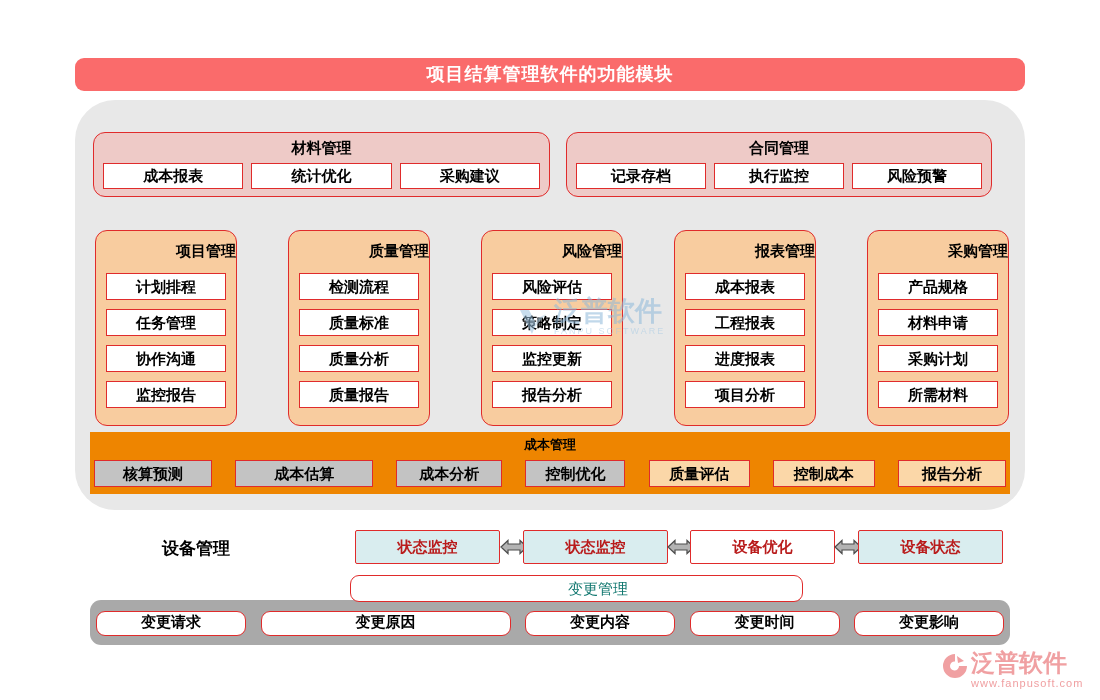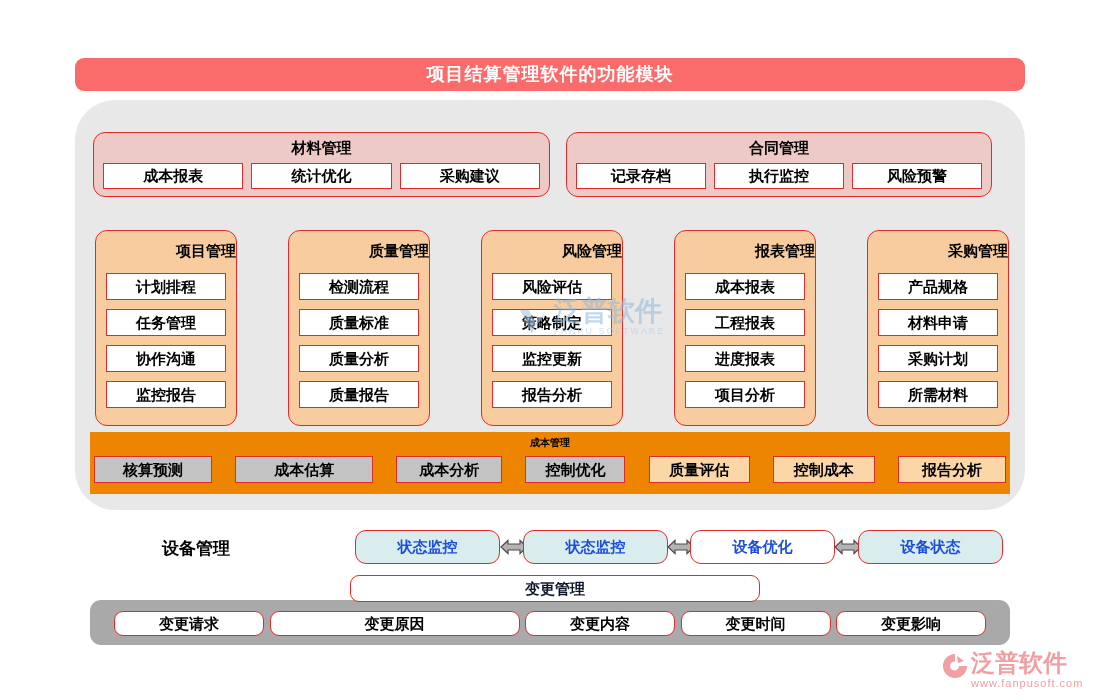--- a/index.html
+++ b/index.html
@@ -51,58 +51,58 @@
   }
   .column-items{display:flex;flex-direction:column;gap:9px;margin:12px 10px 0;}
   .column-item{
     background:#ffffff;border:1.6px solid #e02b2b;height:25px;line-height:25px;
     text-align:center;font-weight:bold;font-size:15px;color:#000;white-space:nowrap;
   }
 
   
   .cost-bar{left:90px;top:432px;width:920px;height:62px;background:#ee8500;z-index:1;}
   .cost-title{
-    text-align:center;font-weight:bold;font-size:10px;color:#000;margin-top:4px;
+    text-align:center;font-weight:bold;font-size:13px;color:#000;margin-top:4px;
   }
   .cost-items{
     display:flex;justify-content:space-between;padding:0 4px;margin-top:6px;
   }
   .cost-item{
     height:25px;line-height:25px;border:1.6px solid #e02b2b;text-align:center;
     font-weight:bold;font-size:15px;color:#000;box-sizing:content-box;white-space:nowrap;
   }
   .cost-item.gray {background:#c3c3c3;}
   .cost-item.peach{background:#fbd7a8;}
 
   
   .equip-label{
     left:162px;top:537px;width:120px;text-align:left;
     font-weight:bold;font-size:17px;color:#000;z-index:2;
   }
   .equip-box{
     top:530px;height:32px;line-height:32px;border:1.6px solid #e02b2b;
-    border-radius:11px;text-align:center;font-weight:bold;font-size:15px;
-    color:#1d4ed8;z-index:2;box-sizing:content-box;
+    border-radius:2px;text-align:center;font-weight:bold;font-size:15px;
+    color:#b91c1c;z-index:2;box-sizing:content-box;
   }
   .equip-box.blue {background:#d9edef;}
   .equip-box.white{background:#ffffff;}
   .arrow{z-index:2;width:28px;height:18px;}
 
   
   .change-header{
     left:350px;top:575px;width:408px;height:25px;background:#ffffff;
     border:1.6px solid #e02b2b;border-radius:9px;line-height:25px;
-    text-align:center;font-weight:bold;font-size:15px;color:#0f172a;z-index:4;
+    text-align:center;font-weight:normal;font-size:15px;color:#0f766e;z-index:4;padding-left:43px;
   }
   .change-bar{
     left:90px;top:600px;width:920px;height:45px;background:#a9a9a9;
     border-radius:11px;z-index:3;
   }
   .change-items{
-    display:flex;justify-content:space-between;padding:11px 24px 0;
+    display:flex;justify-content:space-between;padding:11px 6px 0;font-family:Liberation Mono, monospace;
   }
   .change-item{
     height:23px;line-height:23px;background:#ffffff;border:1.6px solid #e02b2b;
     border-radius:9px;text-align:center;font-weight:bold;font-size:15px;color:#000;
     box-sizing:content-box;white-space:nowrap;
   }
 
   
   .watermark{
     left:516px;top:296px;z-index:2;opacity:0.55;pointer-events:none;

